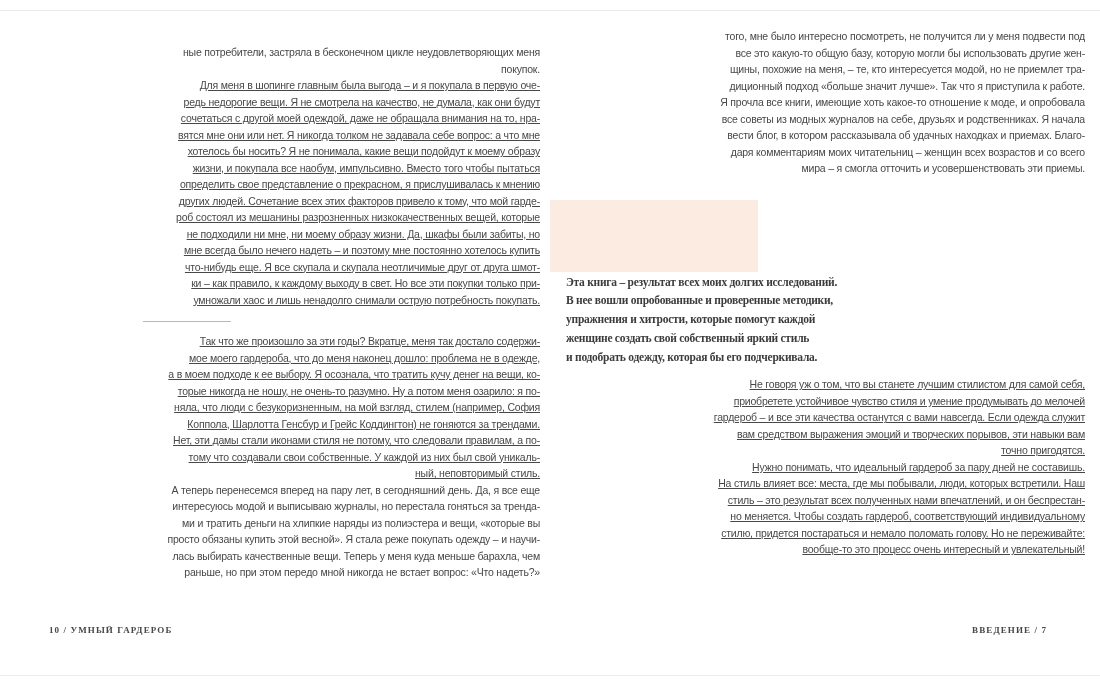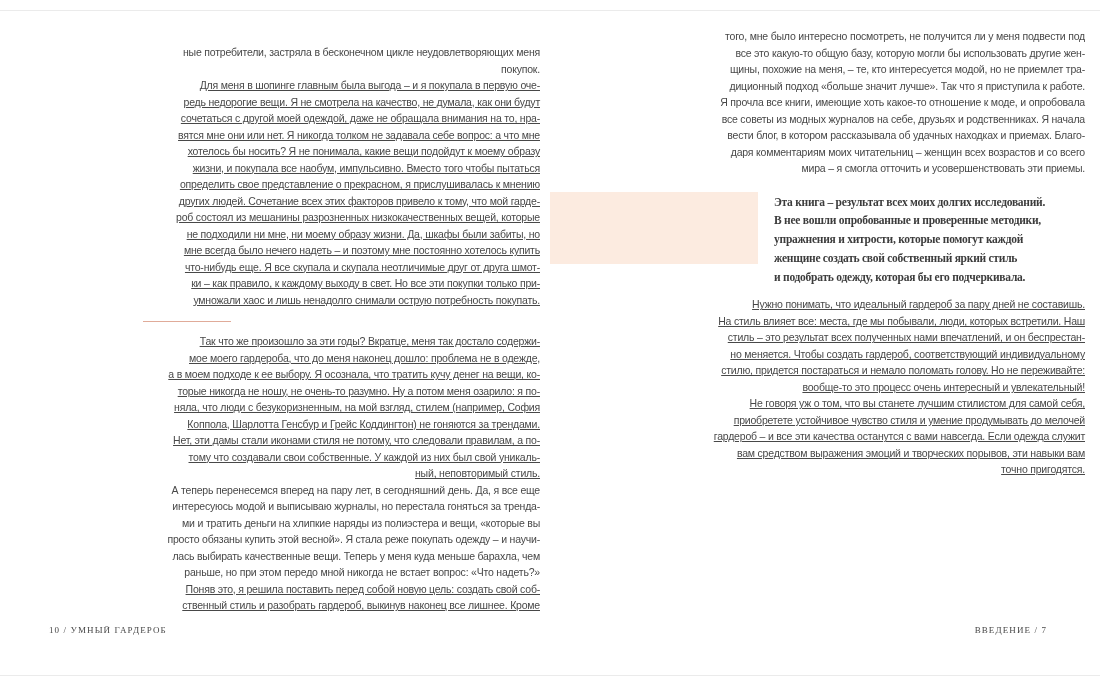--- a/index.html
+++ b/index.html
@@ -53,21 +53,22 @@
   .divider {
     width: 88px;
     height: 1px;
     background: #e0ab99;
     margin: 13px 0 11px 0;
   }
 
   .quote-row {
     display: flex;
     align-items: flex-start;
-    margin: 15px 0 10px 0;
+    margin: 23px 0 10px 0;
+    flex-direction: column;
   }
   .quote-block {
     flex: 0 0 auto;
     width: 208px;
     height: 72px;
     background: #fcebe0;
   }
   .quote-text {
     margin: 0 0 0 16px;
     padding-top: 1px;
@@ -77,21 +78,21 @@
     font-size: 11.5px;
     line-height: 18.8px;
     letter-spacing: -0.25px;
     color: #3c3c3c;
   }
 
   .footer {
     position: absolute;
     top: 625px;
     font-family: "Liberation Serif", "DejaVu Serif", serif;
-    font-weight: 400;
+    font-weight: 700;
     font-size: 9px;
     letter-spacing: 1.1px;
     color: #474747;
     white-space: nowrap;
   }
   .footer-left { left: 49px; }
   .footer-right { right: 53px; }
 </style>
 </head>
 <body>
@@ -127,22 +128,20 @@
 Коппола, Шарлотта Генсбур и Грейс Коддингтон) не гоняются за трендами.
 Нет, эти дамы стали иконами стиля не потому, что следовали правилам, а по-
 тому что создавали свои собственные. У каждой из них был свой уникаль-
 ный, неповторимый стиль.</p>
       <p class="para">А теперь перенесемся вперед на пару лет, в сегодняшний день. Да, я все еще
 интересуюсь модой и выписываю журналы, но перестала гоняться за тренда-
 ми и тратить деньги на хлипкие наряды из полиэстера и вещи, «которые вы
 просто обязаны купить этой весной». Я стала реже покупать одежду – и научи-
 лась выбирать качественные вещи. Теперь у меня куда меньше барахла, чем
 раньше, но при этом передо мной никогда не встает вопрос: «Что надеть?»</p>
-      <p class="para indent">Поняв это, я решила поставить перед собой новую цель: создать свой соб-
-ственный стиль и разобрать гардероб, выкинув наконец все лишнее. Кроме</p>
     </div>
   </div>
 
   <div class="page page-right">
     <div class="text-col-r">
       <p class="para rp">того, мне было интересно посмотреть, не получится ли у меня подвести под
 все это какую-то общую базу, которую могли бы использовать другие жен-
 щины, похожие на меня, – те, кто интересуется модой, но не приемлет тра-
 диционный подход «больше значит лучше». Так что я приступила к работе.
 Я прочла все книги, имеющие хоть какое-то отношение к моде, и опробовала
@@ -151,31 +150,31 @@
 даря комментариям моих читательниц – женщин всех возрастов и со всего
 мира – я смогла отточить и усовершенствовать эти приемы.</p>
       <div class="quote-row">
         <div class="quote-block"></div>
         <p class="quote-text">Эта книга – результат всех моих долгих исследований.
 В нее вошли опробованные и проверенные методики,
 упражнения и хитрости, которые помогут каждой
 женщине создать свой собственный яркий стиль
 и подобрать одежду, которая бы его подчеркивала.</p>
       </div>
+      <p class="para rp indent">Не говоря уж о том, что вы станете лучшим стилистом для самой себя,
+приобретете устойчивое чувство стиля и умение продумывать до мелочей
+гардероб – и все эти качества останутся с вами навсегда. Если одежда служит
+вам средством выражения эмоций и творческих порывов, эти навыки вам
+точно пригодятся.</p>
       <p class="para rp indent">Нужно понимать, что идеальный гардероб за пару дней не составишь.
 На стиль влияет все: места, где мы побывали, люди, которых встретили. Наш
 стиль – это результат всех полученных нами впечатлений, и он беспрестан-
 но меняется. Чтобы создать гардероб, соответствующий индивидуальному
 стилю, придется постараться и немало поломать голову. Но не переживайте:
 вообще-то это процесс очень интересный и увлекательный!</p>
-      <p class="para rp indent">Не говоря уж о том, что вы станете лучшим стилистом для самой себя,
-приобретете устойчивое чувство стиля и умение продумывать до мелочей
-гардероб – и все эти качества останутся с вами навсегда. Если одежда служит
-вам средством выражения эмоций и творческих порывов, эти навыки вам
-точно пригодятся.</p>
     </div>
   </div>
 
   <div class="footer footer-left">10  /  УМНЫЙ ГАРДЕРОБ</div>
   <div class="footer footer-right">ВВЕДЕНИЕ  /  7</div>
 
   <div class="edge-line bottom"></div>
 
 </div>
 

